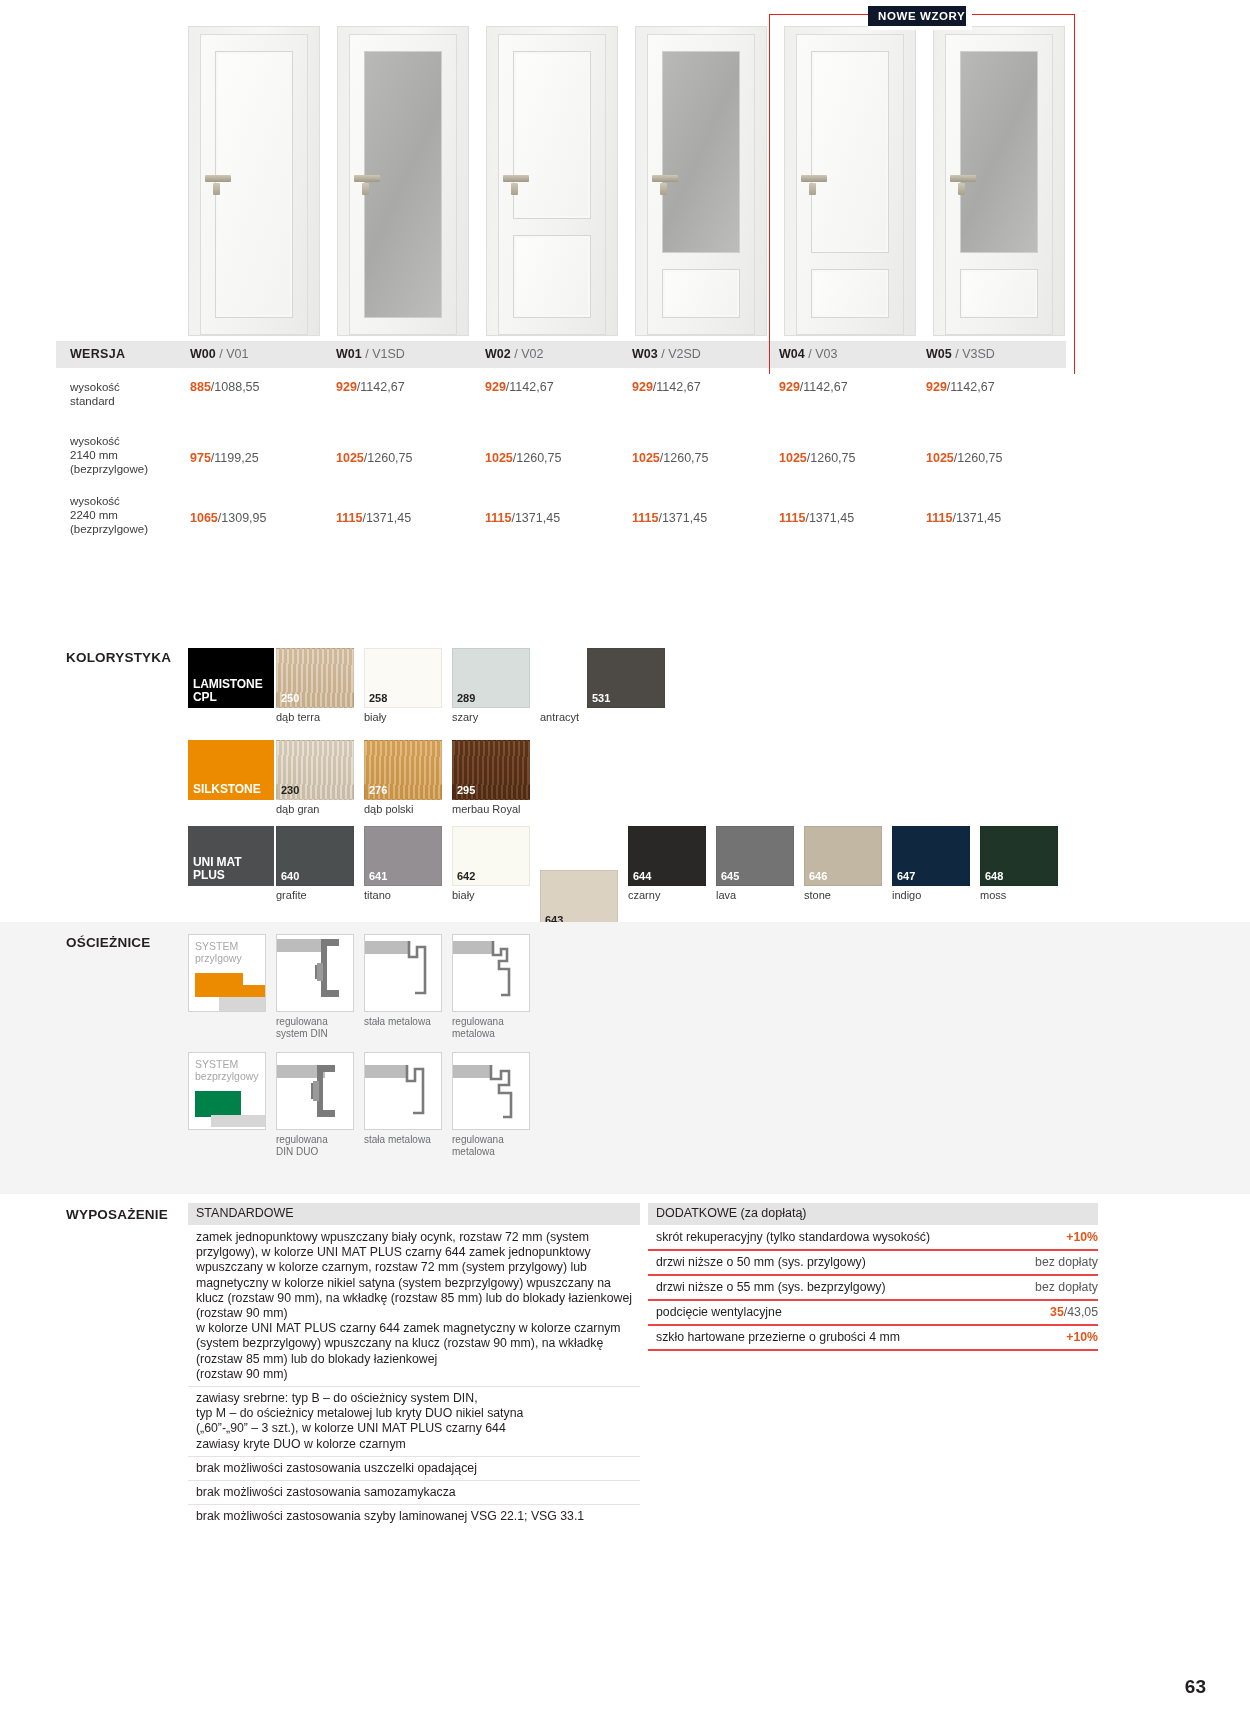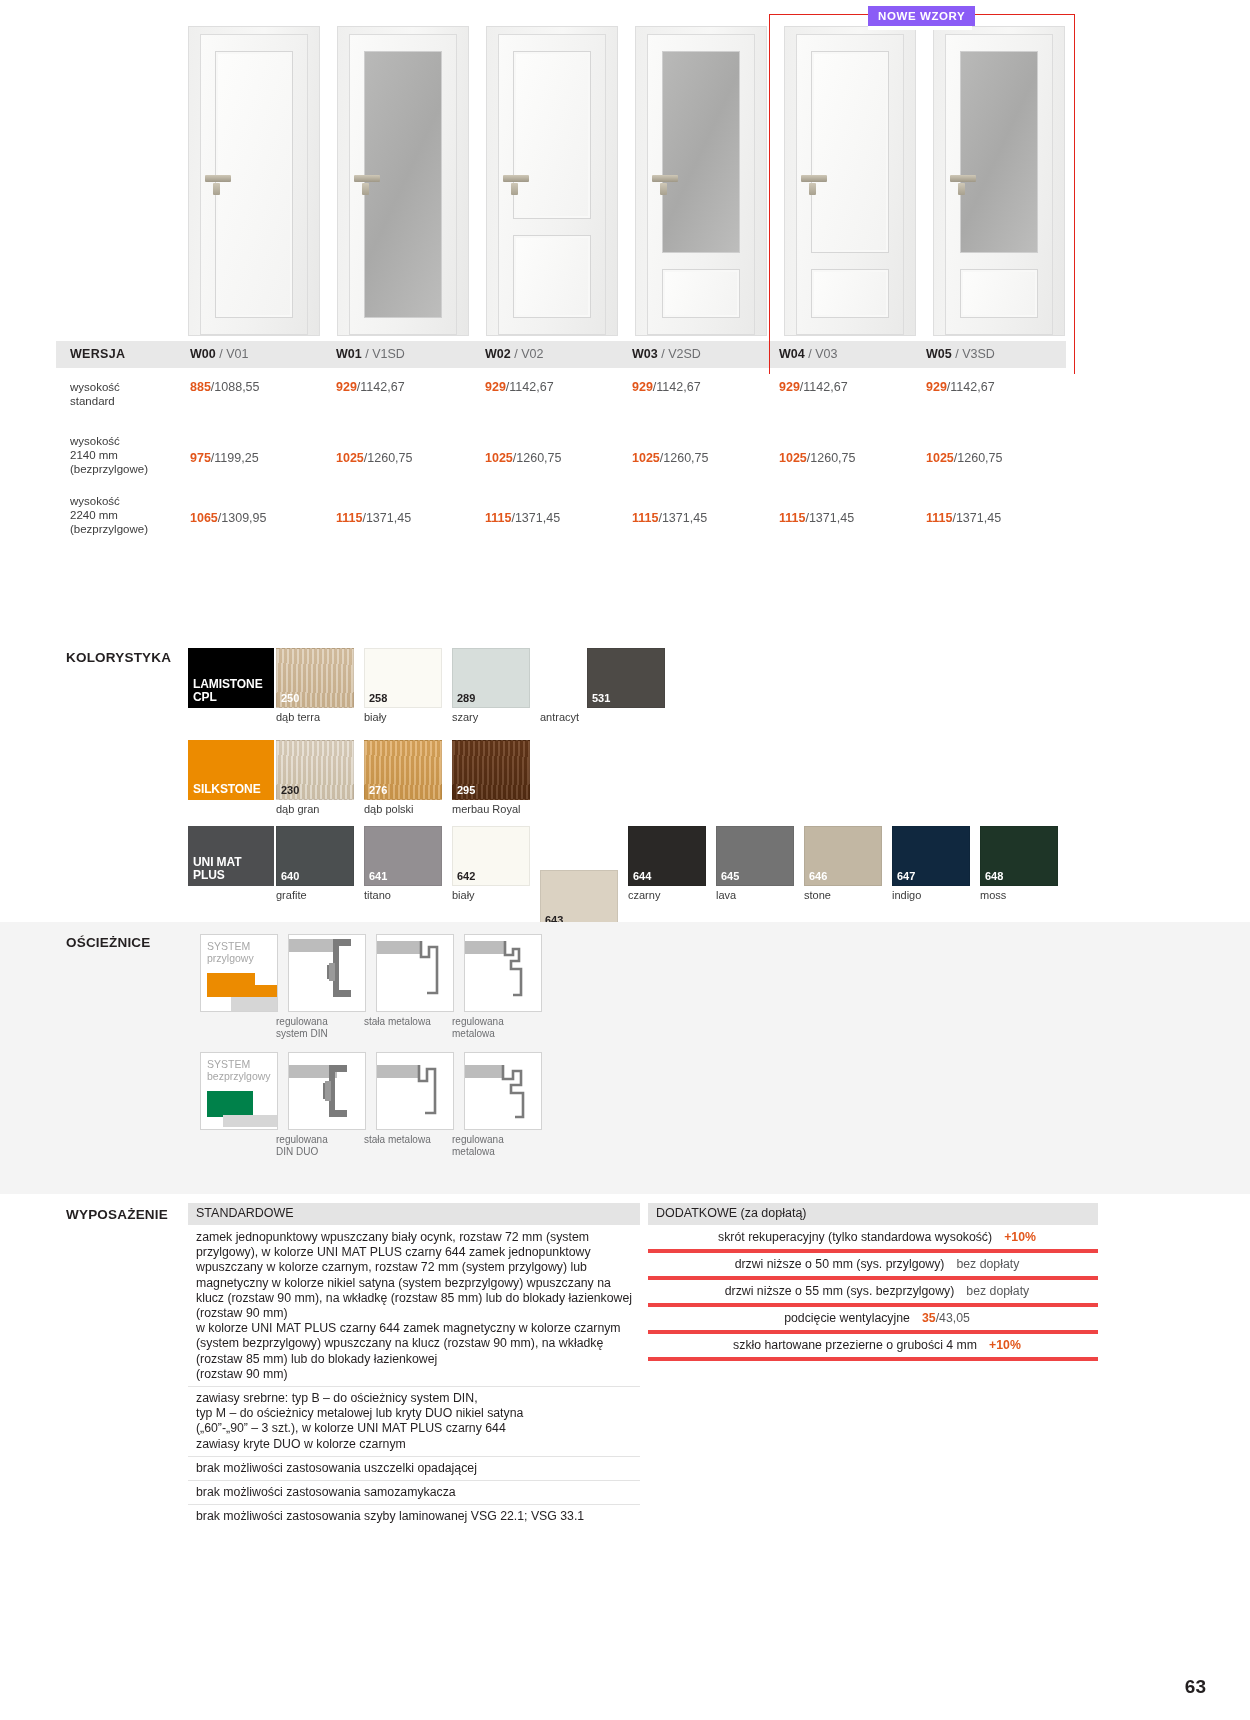--- a/index.html
+++ b/index.html
@@ -8,23 +8,23 @@
     background: #ffffff;
     font-family: "Liberation Sans", sans-serif;
     color: #231f20;
     overflow: hidden;
   }
   .page { position: relative; width: 1250px; height: 1720px; }
 
   
   .nowe-badge {
     position: absolute; left: 868px; top: 6px;
-    background: #8b5cf6; color: #fff;
+    background: #0f172a; color: #fff;
     font-size: 11.5px; font-weight: bold; letter-spacing: .6px;
-    padding: 4px 10px 4px 10px;
+    padding: 4px 1px 4px 10px;
     z-index: 6;
   }
   .red-bracket {
     position: absolute; left: 769px; top: 14px;
     width: 306px; height: 360px;
     border: 1.3px solid #e2231a;
     border-bottom: none;
     z-index: 4;
   }
   .red-bracket-mask {
@@ -140,21 +140,21 @@
      linear-gradient(180deg,#6d3d1d,#5a3014); }
 
   
   .osciez-band {
     position: absolute; left: 0; top: 922px; width: 1250px; height: 272px;
     background: #f4f4f4;
   }
   .frm { position: relative; width: 78px; }
   .frm .box {
     width: 78px; height: 78px; background: #fff; border: 1px solid #d3d3d3;
-    position: relative; overflow: hidden; margin-left: 12px;
+    position: relative; overflow: hidden;
   }
   .frm .cap {
     margin-top: 4px; font-size: 10px; line-height: 12px; color: #6d6e71;
     white-space: nowrap;
   }
   .sysbox { background: #fff; border: 1px solid #d3d3d3; }
   .sysbox .sys-t {
     position: absolute; left: 6px; top: 5px;
     font-size: 10.5px; line-height: 12px; color: #a7a7a7;
   }
@@ -166,22 +166,22 @@
   }
   .eq-left { position: absolute; left: 188px; width: 452px; }
   .eq-right { position: absolute; left: 648px; width: 450px; }
   .eq-p {
     font-size: 12.3px; line-height: 15.2px; color: #231f20;
     padding: 4px 0 4px 8px; border-bottom: 1px solid #e3e3e3;
   }
   .eq-p.nb { border-bottom: none; }
   .eq-line {
     position: relative; font-size: 12.3px; line-height: 15px;
-    padding: 4px 0 4px 8px; border-bottom: 4px solid #ef4444;
-    display: flex; justify-content: center; align-items: baseline;
+    padding: 4px 0 4px 8px; border-bottom: 2px solid #ef4444;
+    display: flex; justify-content: space-between; align-items: baseline;
   }
   .eq-line .pr { color: #58595b; white-space: nowrap; padding-left: 12px; }
   .eq-line .pr.acc { color: #e2561b; font-weight: bold; }
   .eq-line .pr .dark { color: #58595b; font-weight: normal; }
   .eq-line .pr b { color: #e2561b; font-weight: bold; }
 
   .pageno {
     position: absolute; right: 44px; bottom: 22px;
     font-size: 19px; font-weight: bold; color: #231f20;
   }

